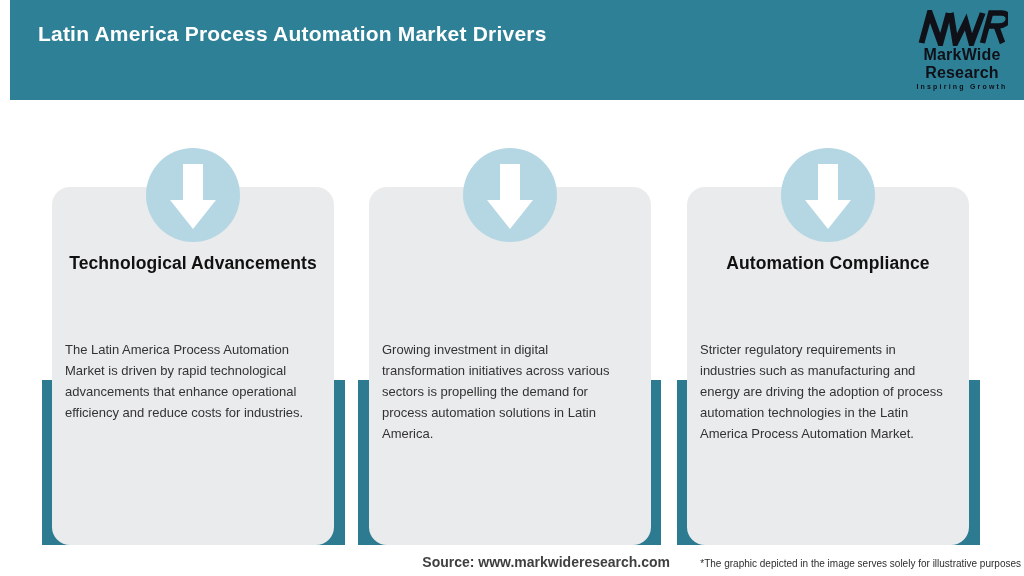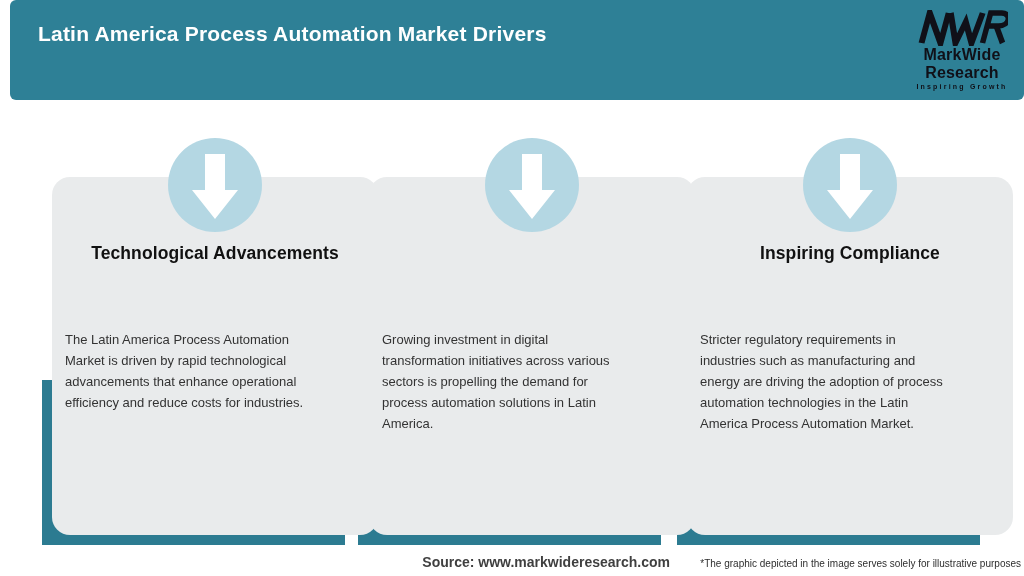--- a/index.html
+++ b/index.html
@@ -4,42 +4,41 @@
 <style>
   html,body{margin:0;padding:0;background:#ffffff;}
   .stage{
     position:relative;width:1024px;height:576px;overflow:hidden;
     background:#ffffff;font-family:"Liberation Sans","DejaVu Sans",sans-serif;
   }
   
   .topbar{
     position:absolute;left:10px;top:0;width:1014px;height:100px;
     background:#2e8096;
-    border-radius:6px;
   }
   .page-title{
     position:absolute;left:28px;top:22px;margin:0;
     font-size:21px;font-weight:bold;color:#ffffff;letter-spacing:.2px;
   }
   .logo{
     position:absolute;right:14px;top:10px;width:96px;text-align:center;color:#101018;
   }
   .logo svg{display:block;margin:0 auto;}
   .logo-name{font-size:16px;font-weight:bold;letter-spacing:.2px;margin-top:0;}
   .logo-tag{font-size:7px;font-weight:bold;letter-spacing:2.2px;margin-top:1px;}
   
   .card-shadow{
     position:absolute;top:380px;height:165px;width:303px;background:#2c7b91;
   }
   .shadow-1{left:42px;}
   .shadow-2{left:358px;}
   .shadow-3{left:677px;}
   .card{
-    position:absolute;top:177px;height:358px;width:282px;
-    background:#e9ebec;border-radius:18px;padding-left:44px;
+    position:absolute;top:187px;height:358px;width:282px;
+    background:#e9ebec;border-radius:18px;
   }
   .card-1{left:52px;}
   .card-2{left:369px;}
   .card-3{left:687px;}
   .icon-circle{
     position:absolute;top:-39px;left:50%;margin-left:-47px;
     width:94px;height:94px;border-radius:50%;background:#b4d7e3;
   }
   .icon-circle svg{position:absolute;left:0;top:0;}
   .card-title{
@@ -112,21 +111,21 @@
 process automation solutions in Latin
 America.</p>
   </div>
 
   <div class="card card-3">
     <div class="icon-circle">
       <svg width="94" height="94" viewBox="0 0 94 94">
         <polygon points="37,16 57,16 57,52 70,52 47,81 24,52 37,52" fill="#ffffff"></polygon>
       </svg>
     </div>
-    <h2 class="card-title">Inspiring Compliance</h2>
+    <h2 class="card-title">Automation Compliance</h2>
     <p class="card-body">Stricter regulatory requirements in
 industries such as manufacturing and
 energy are driving the adoption of process
 automation technologies in the Latin
 America Process Automation Market.</p>
   </div>
 
   <div class="source-text">Source: www.markwideresearch.com</div>
   <div class="disclaimer-text">*The graphic depicted in the image serves solely for illustrative purposes</div>
 

